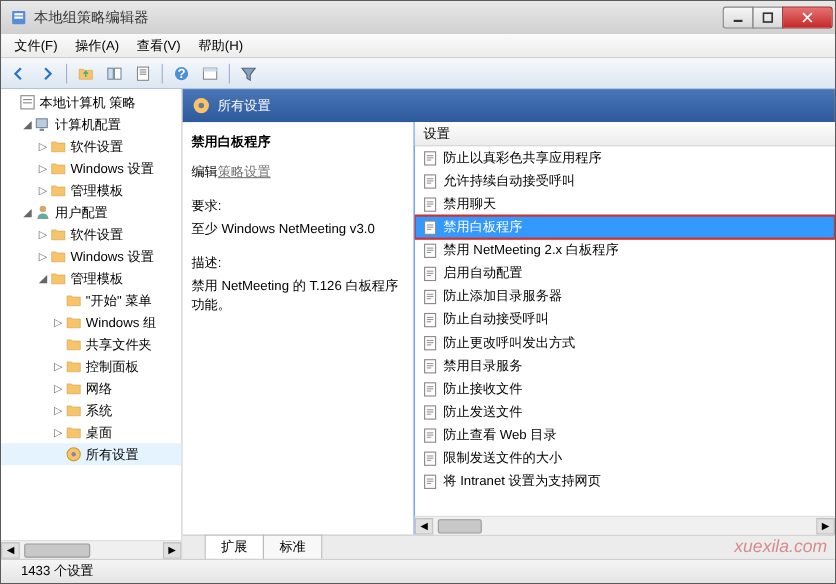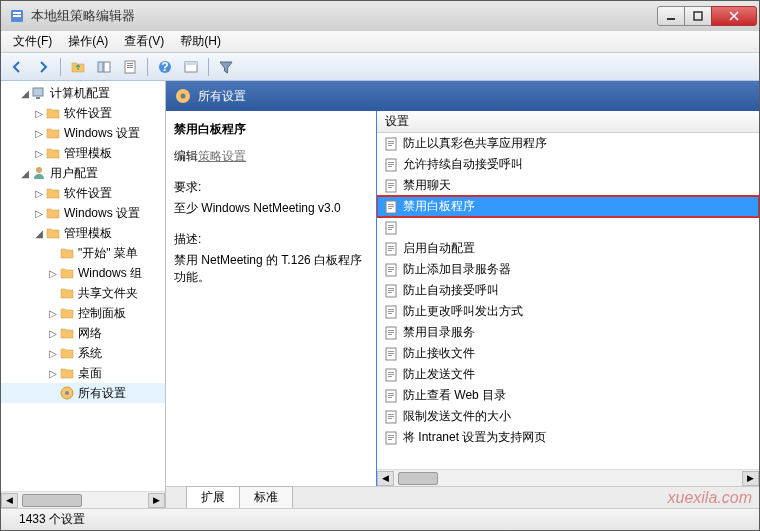--- a/index.html
+++ b/index.html
@@ -158,20 +158,29 @@
         <svg width="16" height="16" viewBox="0 0 16 16">
           <path d="M2 3h12l-4.5 6v5l-3-2v-3z" fill="#88a0c0" stroke="#567"></path>
         </svg>
       </div>
   </div>
 
   <div class="content">
 
     <div class="tree-pane">
       <div class="tree">
+        <div class="tree-node lvl1">
+            <span class="tw"></span>
+            <svg class="ic" viewBox="0 0 16 16">
+              <rect x="2" y="2" width="12" height="12" fill="#fff" stroke="#888"></rect>
+              <rect x="4" y="5" width="8" height="1" fill="#888"></rect>
+              <rect x="4" y="8" width="8" height="1" fill="#888"></rect>
+            </svg>
+            <span>本地计算机 策略</span>
+          </div>
         <div class="tree-node lvl2">
             <span class="tw">◢</span>
             <svg class="ic" viewBox="0 0 16 16">
               <rect x="2" y="3" width="10" height="8" fill="#bcd" stroke="#789"></rect>
               <rect x="5" y="12" width="4" height="2" fill="#789"></rect>
             </svg>
             <span>计算机配置</span>
           </div>
         <div class="tree-node lvl3">
             <span class="tw">▷</span>
@@ -350,20 +359,21 @@
                 </svg>
                 <span>禁用白板程序</span>
               </div>
               <div class="list-row">
                 <svg class="lic" viewBox="0 0 16 16">
                   <rect x="3" y="2" width="10" height="12" fill="#fff" stroke="#888"></rect>
                   <rect x="5" y="5" width="6" height="1" fill="#999"></rect>
                   <rect x="5" y="7" width="6" height="1" fill="#999"></rect>
                   <rect x="5" y="9" width="4" height="1" fill="#999"></rect>
                 </svg>
+                <span>禁用 NetMeeting 2.x 白板程序</span>
               </div>
               <div class="list-row">
                 <svg class="lic" viewBox="0 0 16 16">
                   <rect x="3" y="2" width="10" height="12" fill="#fff" stroke="#888"></rect>
                   <rect x="5" y="5" width="6" height="1" fill="#999"></rect>
                   <rect x="5" y="7" width="6" height="1" fill="#999"></rect>
                   <rect x="5" y="9" width="4" height="1" fill="#999"></rect>
                 </svg>
                 <span>启用自动配置</span>
               </div>

